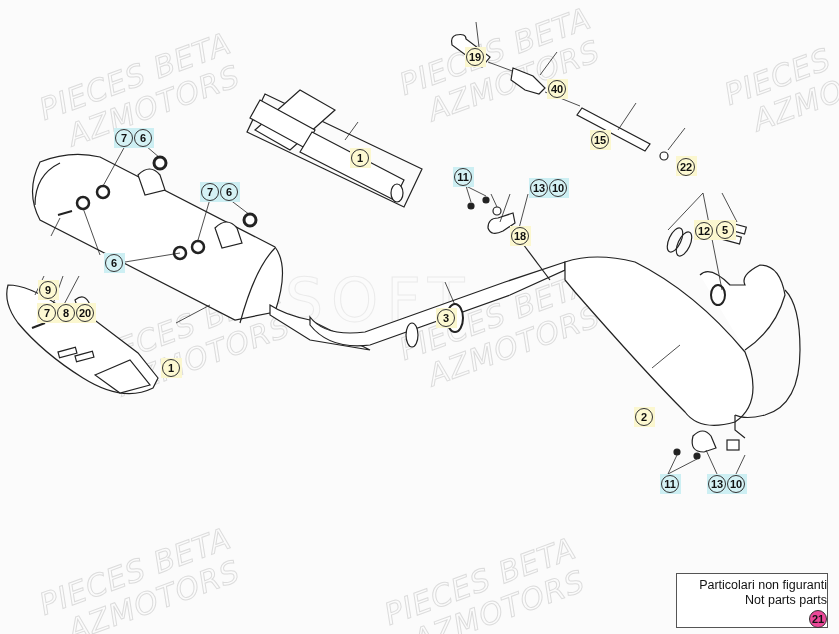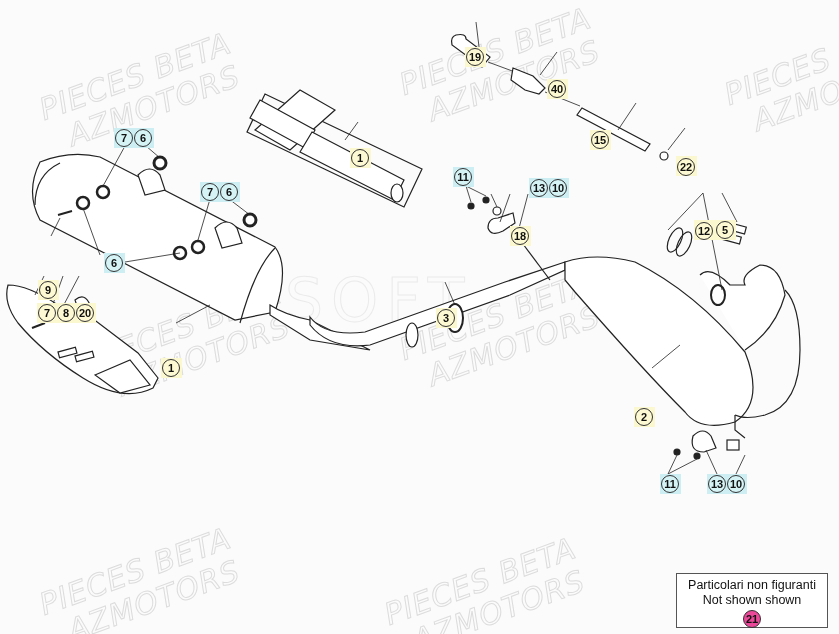--- a/index.html
+++ b/index.html
@@ -6,21 +6,21 @@
   body { width:839px; height:634px; position:relative; overflow:hidden; font-family:"Liberation Sans", sans-serif; }
   .canvas { position:absolute; left:0; top:0; width:839px; height:634px; background:#fbfbfb; }
   svg.drawing { position:absolute; left:0; top:0; }
   .wm { position:absolute; transform:rotate(-20deg); transform-origin:left top; font-family:"DejaVu Sans", sans-serif; font-style:italic; font-size:30px; line-height:34px; color:transparent; -webkit-text-stroke:1px #dcdcdc; letter-spacing:1px; white-space:nowrap; pointer-events:none; }
   .callout { position:absolute; height:20px; display:flex; align-items:center; padding:0 1px; }
   .callout.y { background:#fbf7cf;margin-top:44px; }
   .callout.b { background:#cdeff3; }
   .num { width:18px; height:18px; border:1.5px solid #333; border-radius:50%; box-sizing:border-box; display:flex; align-items:center; justify-content:center; font-size:11px; font-weight:bold; color:#111; background:transparent; margin-right:1px; }
   .callout.y .num { background:#fdf9d2; }
   .callout.b .num { background:#d5f2f5; }
-  .note { position:absolute; left:676px; top:573px; width:152px; height:55px; border:1px solid #555; background:#fff; box-sizing:border-box; text-align:center; font-size:12.5px; color:#111; line-height:15px; padding-top:4px; }
+  .note { position:absolute; left:676px; top:573px; width:152px; height:55px; border:1px solid #555; background:#fff; box-sizing:border-box; text-align:right; font-size:12.5px; color:#111; line-height:15px; padding-top:4px; }
   .note .n21 { display:inline-flex; width:18px; height:18px; border:1.5px solid #333; border-radius:50%; box-sizing:border-box; align-items:center; justify-content:center; font-size:11px; font-weight:bold; background:#ec4899; margin-top:2px; }
   .soft { position:absolute; left:285px; top:265px; font-family:"DejaVu Sans", sans-serif; font-weight:normal; font-size:60px; color:transparent; -webkit-text-stroke:1px #e0e0e0; letter-spacing:8px; opacity:0.6; }
 </style>
 </head>
 <body>
 
 <div class="canvas">
 
   <div class="wm" style="left:35px;top:95px;">
       <div>PIECES BETA</div>
@@ -247,16 +247,16 @@
   <div class="callout b" style="left:660px;top:474px;">
       <span class="num">11</span>
     </div>
   <div class="callout b" style="left:707px;top:474px;">
       <span class="num">13</span>
       <span class="num">10</span>
     </div>
 
   <div class="note">
     <div>Particolari non figuranti</div>
-    <div>Not shown shown</div>
+    <div>Not parts parts</div>
     <span class="n21">21</span>
   </div>
 </div>
 
 </body></html>

